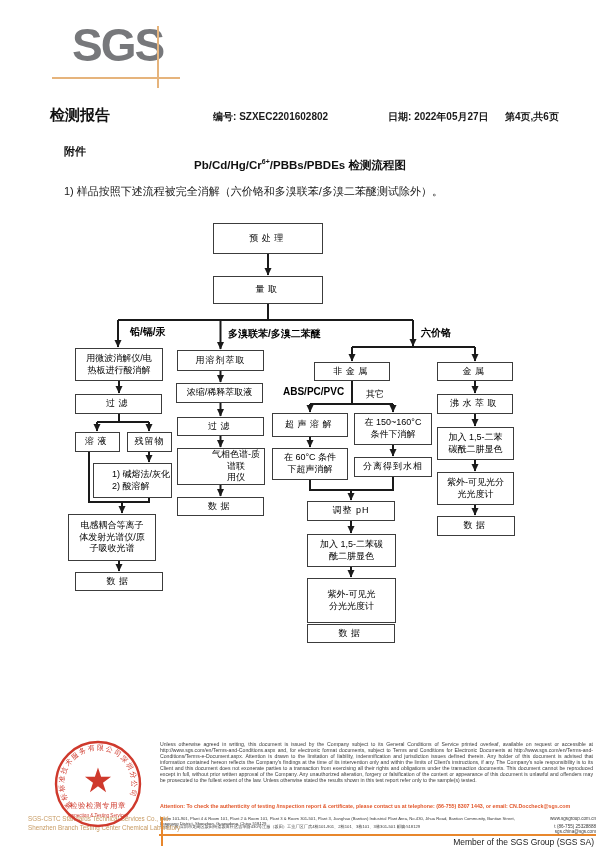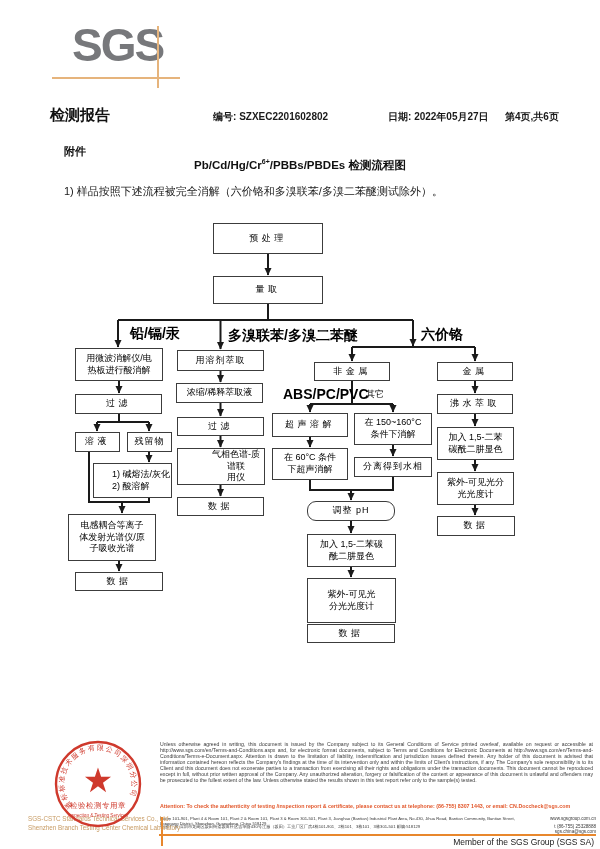--- a/index.html
+++ b/index.html
@@ -24,21 +24,21 @@
   .doc-title sup{font-size:7px;}
   .note{position:absolute;left:64px;top:184px;font-size:11px;color:#1a1a1a;}
 
   
   .flow-svg{position:absolute;left:0;top:0;width:600px;height:849px;pointer-events:none;}
   .box{position:absolute;box-sizing:border-box;background:#fff;border:1.3px solid #3c3c3c;
     display:flex;align-items:center;justify-content:center;text-align:center;
     font-size:9px;line-height:1.3;color:#000;white-space:pre-line;letter-spacing:1px;}
   .box.sp{letter-spacing:3.5px;}
   .box.la{justify-content:flex-start;text-align:left;padding-left:18px;letter-spacing:0;}
-  .blabel{position:absolute;font-size:14px;font-weight:bold;color:#000;}
+  .blabel{position:absolute;font-size:10px;font-weight:bold;color:#000;}
   .blabel.small{font-size:9px;font-weight:bold;}
 
   
   .stamp{position:absolute;left:46px;top:740px;z-index:3;}
   .company-lines{position:absolute;left:28px;top:815px;font-size:6.3px;line-height:1.35;
     color:#c79a62;z-index:2;width:160px;}
   .disclaimer{position:absolute;left:160px;top:742px;width:433px;font-size:5.15px;
     line-height:1.16;text-align:justify;color:#3b3b3b;}
   .attention{position:absolute;left:160px;top:803px;width:433px;font-size:5.3px;
     line-height:1.2;font-weight:bold;color:#e2572b;}
@@ -143,21 +143,21 @@
 
 <div class="box sp" style="left:314px;top:362px;width:76px;height:19px;">非金属</div>
 <div class="blabel" style="left:283px;top:386px;">ABS/PC/PVC</div>
 <div class="blabel small" style="left:366px;top:388px;font-weight:normal;">其它</div>
 <div class="box sp" style="left:272px;top:413px;width:76px;height:24px;">超声溶解</div>
 <div class="box" style="left:272px;top:448px;width:76px;height:32px;letter-spacing:0;">在 60°C 条件
 下超声消解</div>
 <div class="box" style="left:354px;top:413px;width:78px;height:32px;letter-spacing:0;">在 150~160°C
 条件下消解</div>
 <div class="box" style="left:354px;top:457px;width:78px;height:20px;">分离得到水相</div>
-<div class="box" style="left:307px;top:501px;width:88px;height:20px;border-radius:9px;">调整 pH</div>
+<div class="box" style="left:307px;top:501px;width:88px;height:20px;">调整 pH</div>
 <div class="box" style="left:307px;top:534px;width:89px;height:33px;letter-spacing:0;">加入 1,5-二苯碳
 酰二肼显色</div>
 <div class="box" style="left:307px;top:578px;width:89px;height:45px;letter-spacing:0;">紫外-可见光
 分光光度计</div>
 <div class="box sp" style="left:307px;top:624px;width:88px;height:19px;">数据</div>
 
 <div class="box sp" style="left:437px;top:362px;width:76px;height:19px;">金属</div>
 <div class="box sp" style="left:437px;top:394px;width:76px;height:20px;">沸水萃取</div>
 <div class="box" style="left:437px;top:427px;width:77px;height:33px;letter-spacing:0;">加入 1,5-二苯
 碳酰二肼显色</div>

